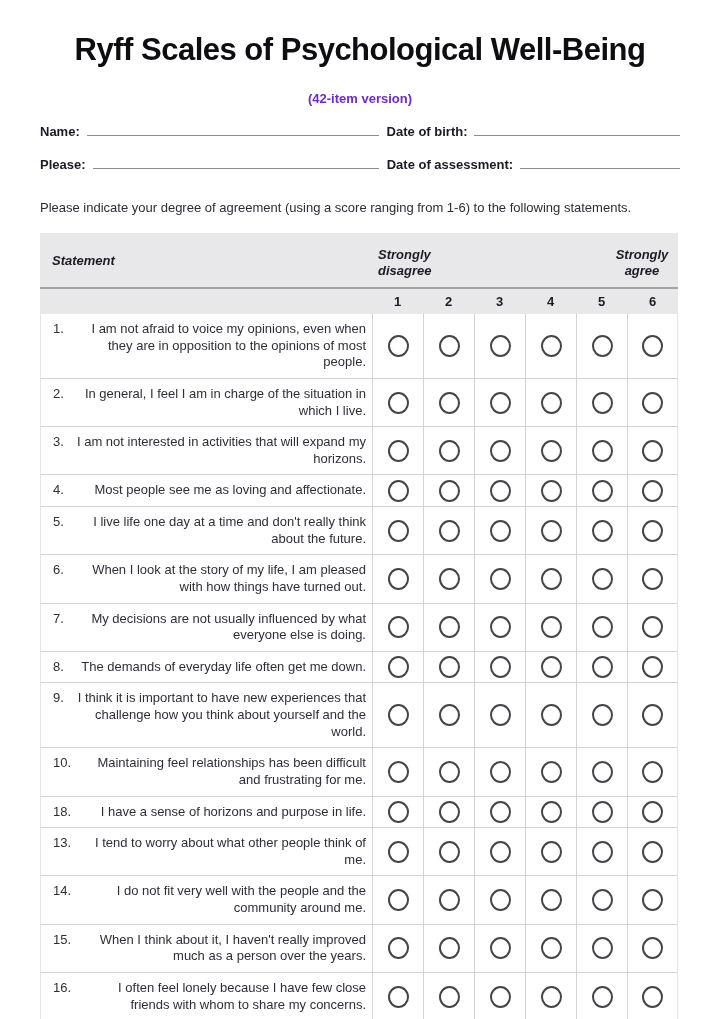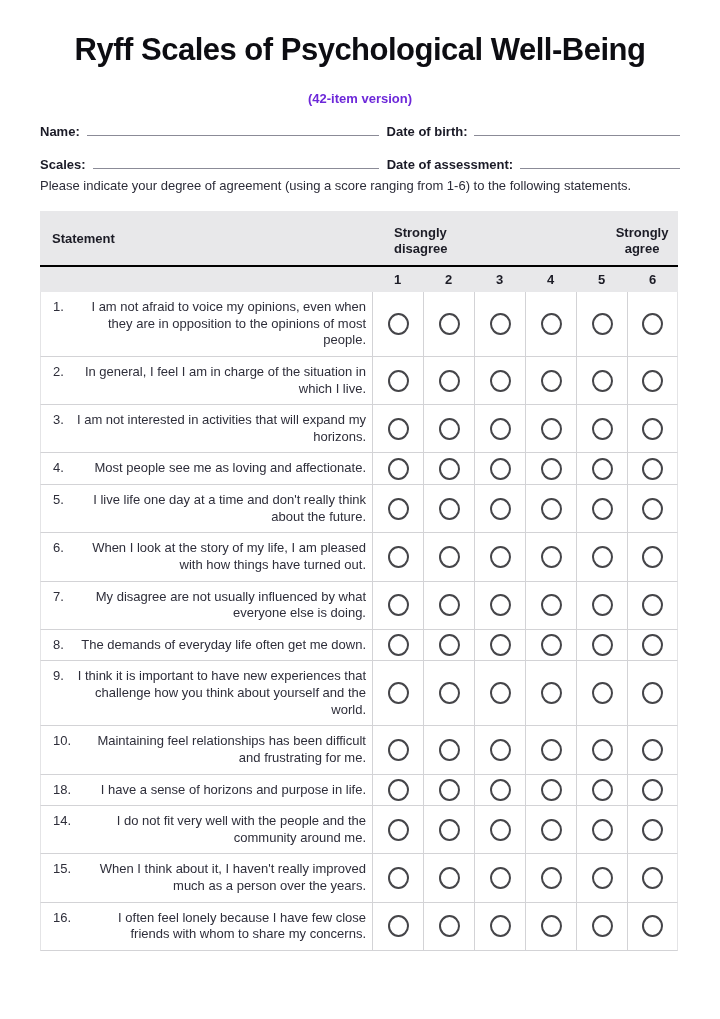--- a/index.html
+++ b/index.html
@@ -53,53 +53,53 @@
     height:15px;
     margin:0 8px 0 7px;
   }
   .grow-a{flex-grow:1.42;}
   .grow-b{flex-grow:1;}
   .grow-c{flex-grow:1.79;}
   .grow-d{flex-grow:1; margin-right:0;}
   .instructions{
     font-size:13px;
     color:#2c2c38;
-    margin-top:6px;
+    margin-top:28px;
   }
   table.survey{
     border-collapse:separate;
     border-spacing:0;
     width:638px;
     margin-top:18px;
     table-layout:fixed;
   }
   col.c-stmt{width:332px;}
   col.c-rate{width:51px;}
   thead th{
     background:var(--header-bg);
     font-size:13px;
     font-weight:bold;
     color:#1c1c26;
     padding:0;
   }
   tr.hrow1 th{
-    border-bottom:2px solid #000000;
+    border-bottom:2px solid #a3a3a3;
     height:56px;
     vertical-align:middle;
+    font-style:italic;
   }
   th.stmt-h{
     text-align:left;
     padding-left:12px;
   }
   .scale-labels{
     display:flex;
     justify-content:space-between;
     align-items:flex-start;
     padding:5px 4px 0 6px;
-    margin-left:16px;
   }
   .scale-labels span{
     display:inline-block;
     width:64px;
     line-height:1.2;
   }
   .scale-left{text-align:left;}
   .scale-right{text-align:center;}
   tr.hrow2 th{
     height:25px;
@@ -152,21 +152,21 @@
   <div class="subtitle">(42-item version)</div>
 
   <div class="field-row">
     <span class="flabel">Name:</span>
     <span class="fline grow-a"></span>
     <span class="flabel">Date of birth:</span>
     <span class="fline grow-b grow-d"></span>
   </div>
 
   <div class="field-row">
-    <span class="flabel">Scales:</span>
+    <span class="flabel">Please:</span>
     <span class="fline grow-c"></span>
     <span class="flabel">Date of assessment:</span>
     <span class="fline grow-b grow-d"></span>
   </div>
 
   <p class="instructions">Please indicate your degree of agreement (using a score ranging from 1-6) to the following statements.</p>
 
   <table class="survey">
     <colgroup>
       <col class="c-stmt">
@@ -285,21 +285,21 @@
     <td class="rate-cell"><span class="circle"></span></td>
     <td class="rate-cell"><span class="circle"></span></td>
     <td class="rate-cell"><span class="circle"></span></td>
     <td class="rate-cell"><span class="circle"></span></td>
   </tr>
 
   <tr>
     <td class="stmt-cell">
       <div class="stmt">
         <span class="num">7.</span>
-        <span class="txt">My disagree are not usually influenced by what everyone else is doing.</span>
+        <span class="txt">My decisions are not usually influenced by what everyone else is doing.</span>
       </div>
     </td>
     <td class="rate-cell"><span class="circle"></span></td>
     <td class="rate-cell"><span class="circle"></span></td>
     <td class="rate-cell"><span class="circle"></span></td>
     <td class="rate-cell"><span class="circle"></span></td>
     <td class="rate-cell"><span class="circle"></span></td>
     <td class="rate-cell"><span class="circle"></span></td>
   </tr>
 
@@ -357,20 +357,34 @@
     </td>
     <td class="rate-cell"><span class="circle"></span></td>
     <td class="rate-cell"><span class="circle"></span></td>
     <td class="rate-cell"><span class="circle"></span></td>
     <td class="rate-cell"><span class="circle"></span></td>
     <td class="rate-cell"><span class="circle"></span></td>
     <td class="rate-cell"><span class="circle"></span></td>
   </tr>
 
 
+  <tr>
+    <td class="stmt-cell">
+      <div class="stmt">
+        <span class="num">13.</span>
+        <span class="txt">I tend to worry about what other people think of me.</span>
+      </div>
+    </td>
+    <td class="rate-cell"><span class="circle"></span></td>
+    <td class="rate-cell"><span class="circle"></span></td>
+    <td class="rate-cell"><span class="circle"></span></td>
+    <td class="rate-cell"><span class="circle"></span></td>
+    <td class="rate-cell"><span class="circle"></span></td>
+    <td class="rate-cell"><span class="circle"></span></td>
+  </tr>
 
   <tr>
     <td class="stmt-cell">
       <div class="stmt">
         <span class="num">14.</span>
         <span class="txt">I do not fit very well with the people and the community around me.</span>
       </div>
     </td>
     <td class="rate-cell"><span class="circle"></span></td>
     <td class="rate-cell"><span class="circle"></span></td>

